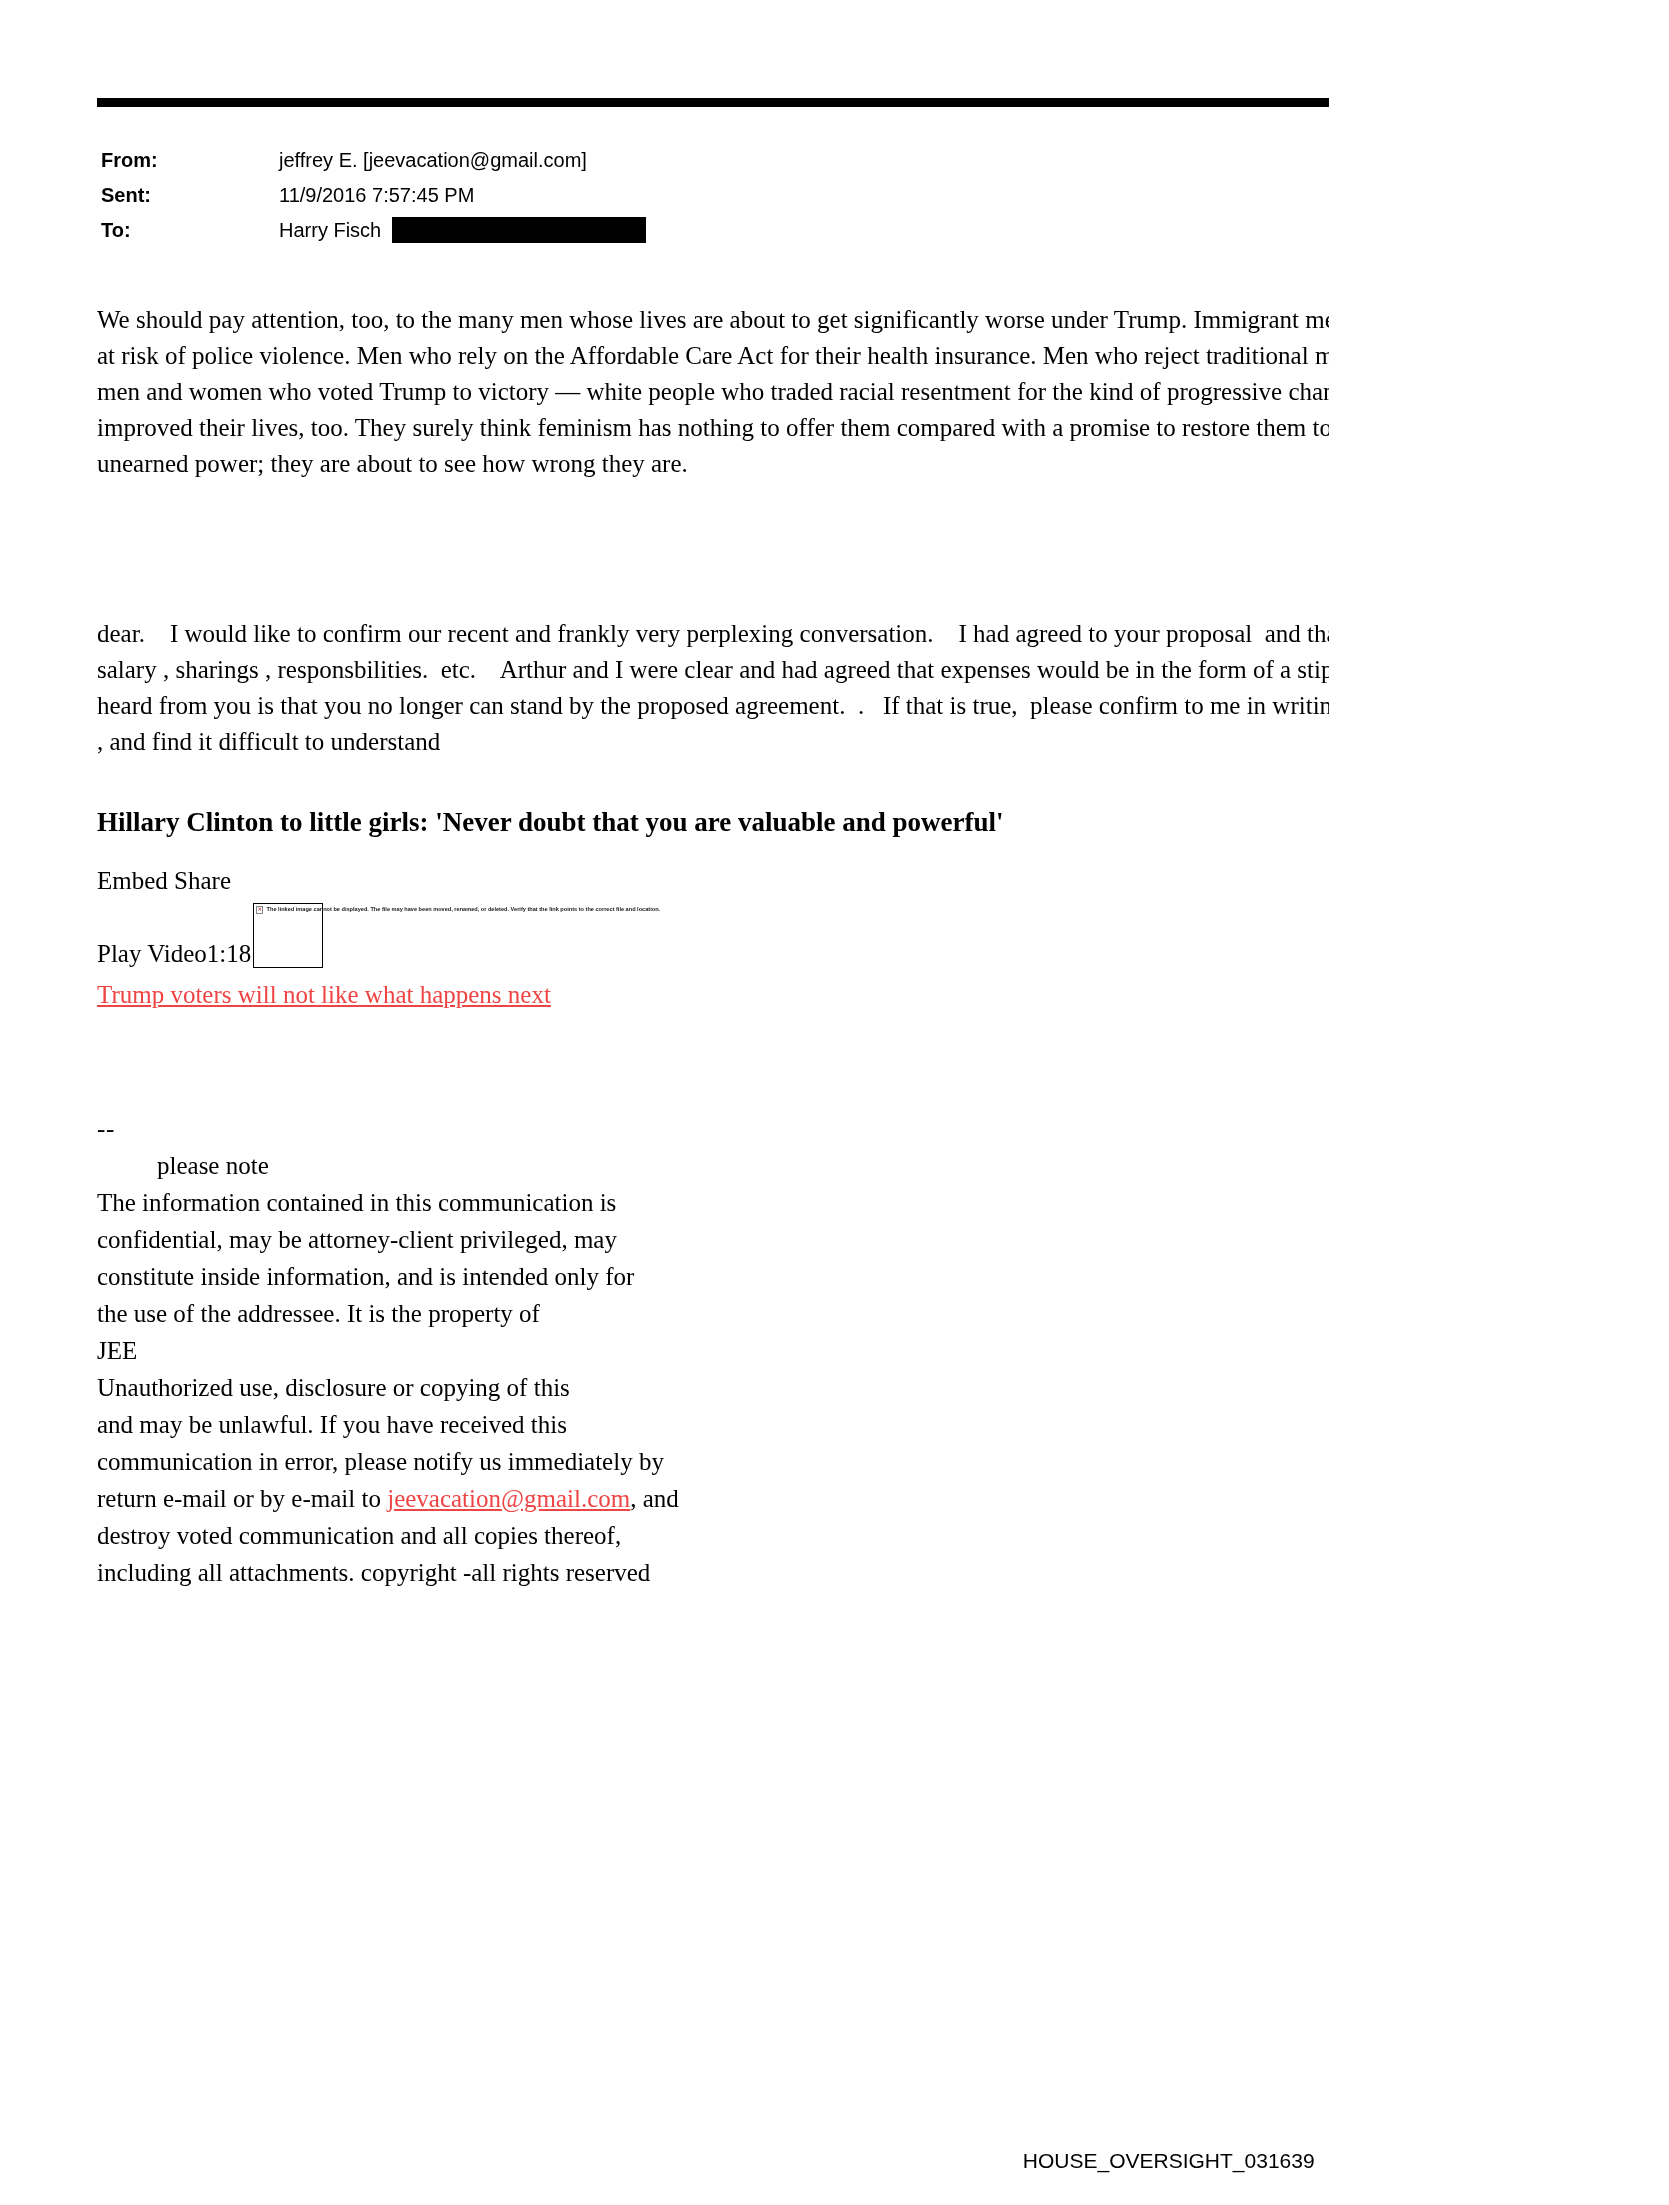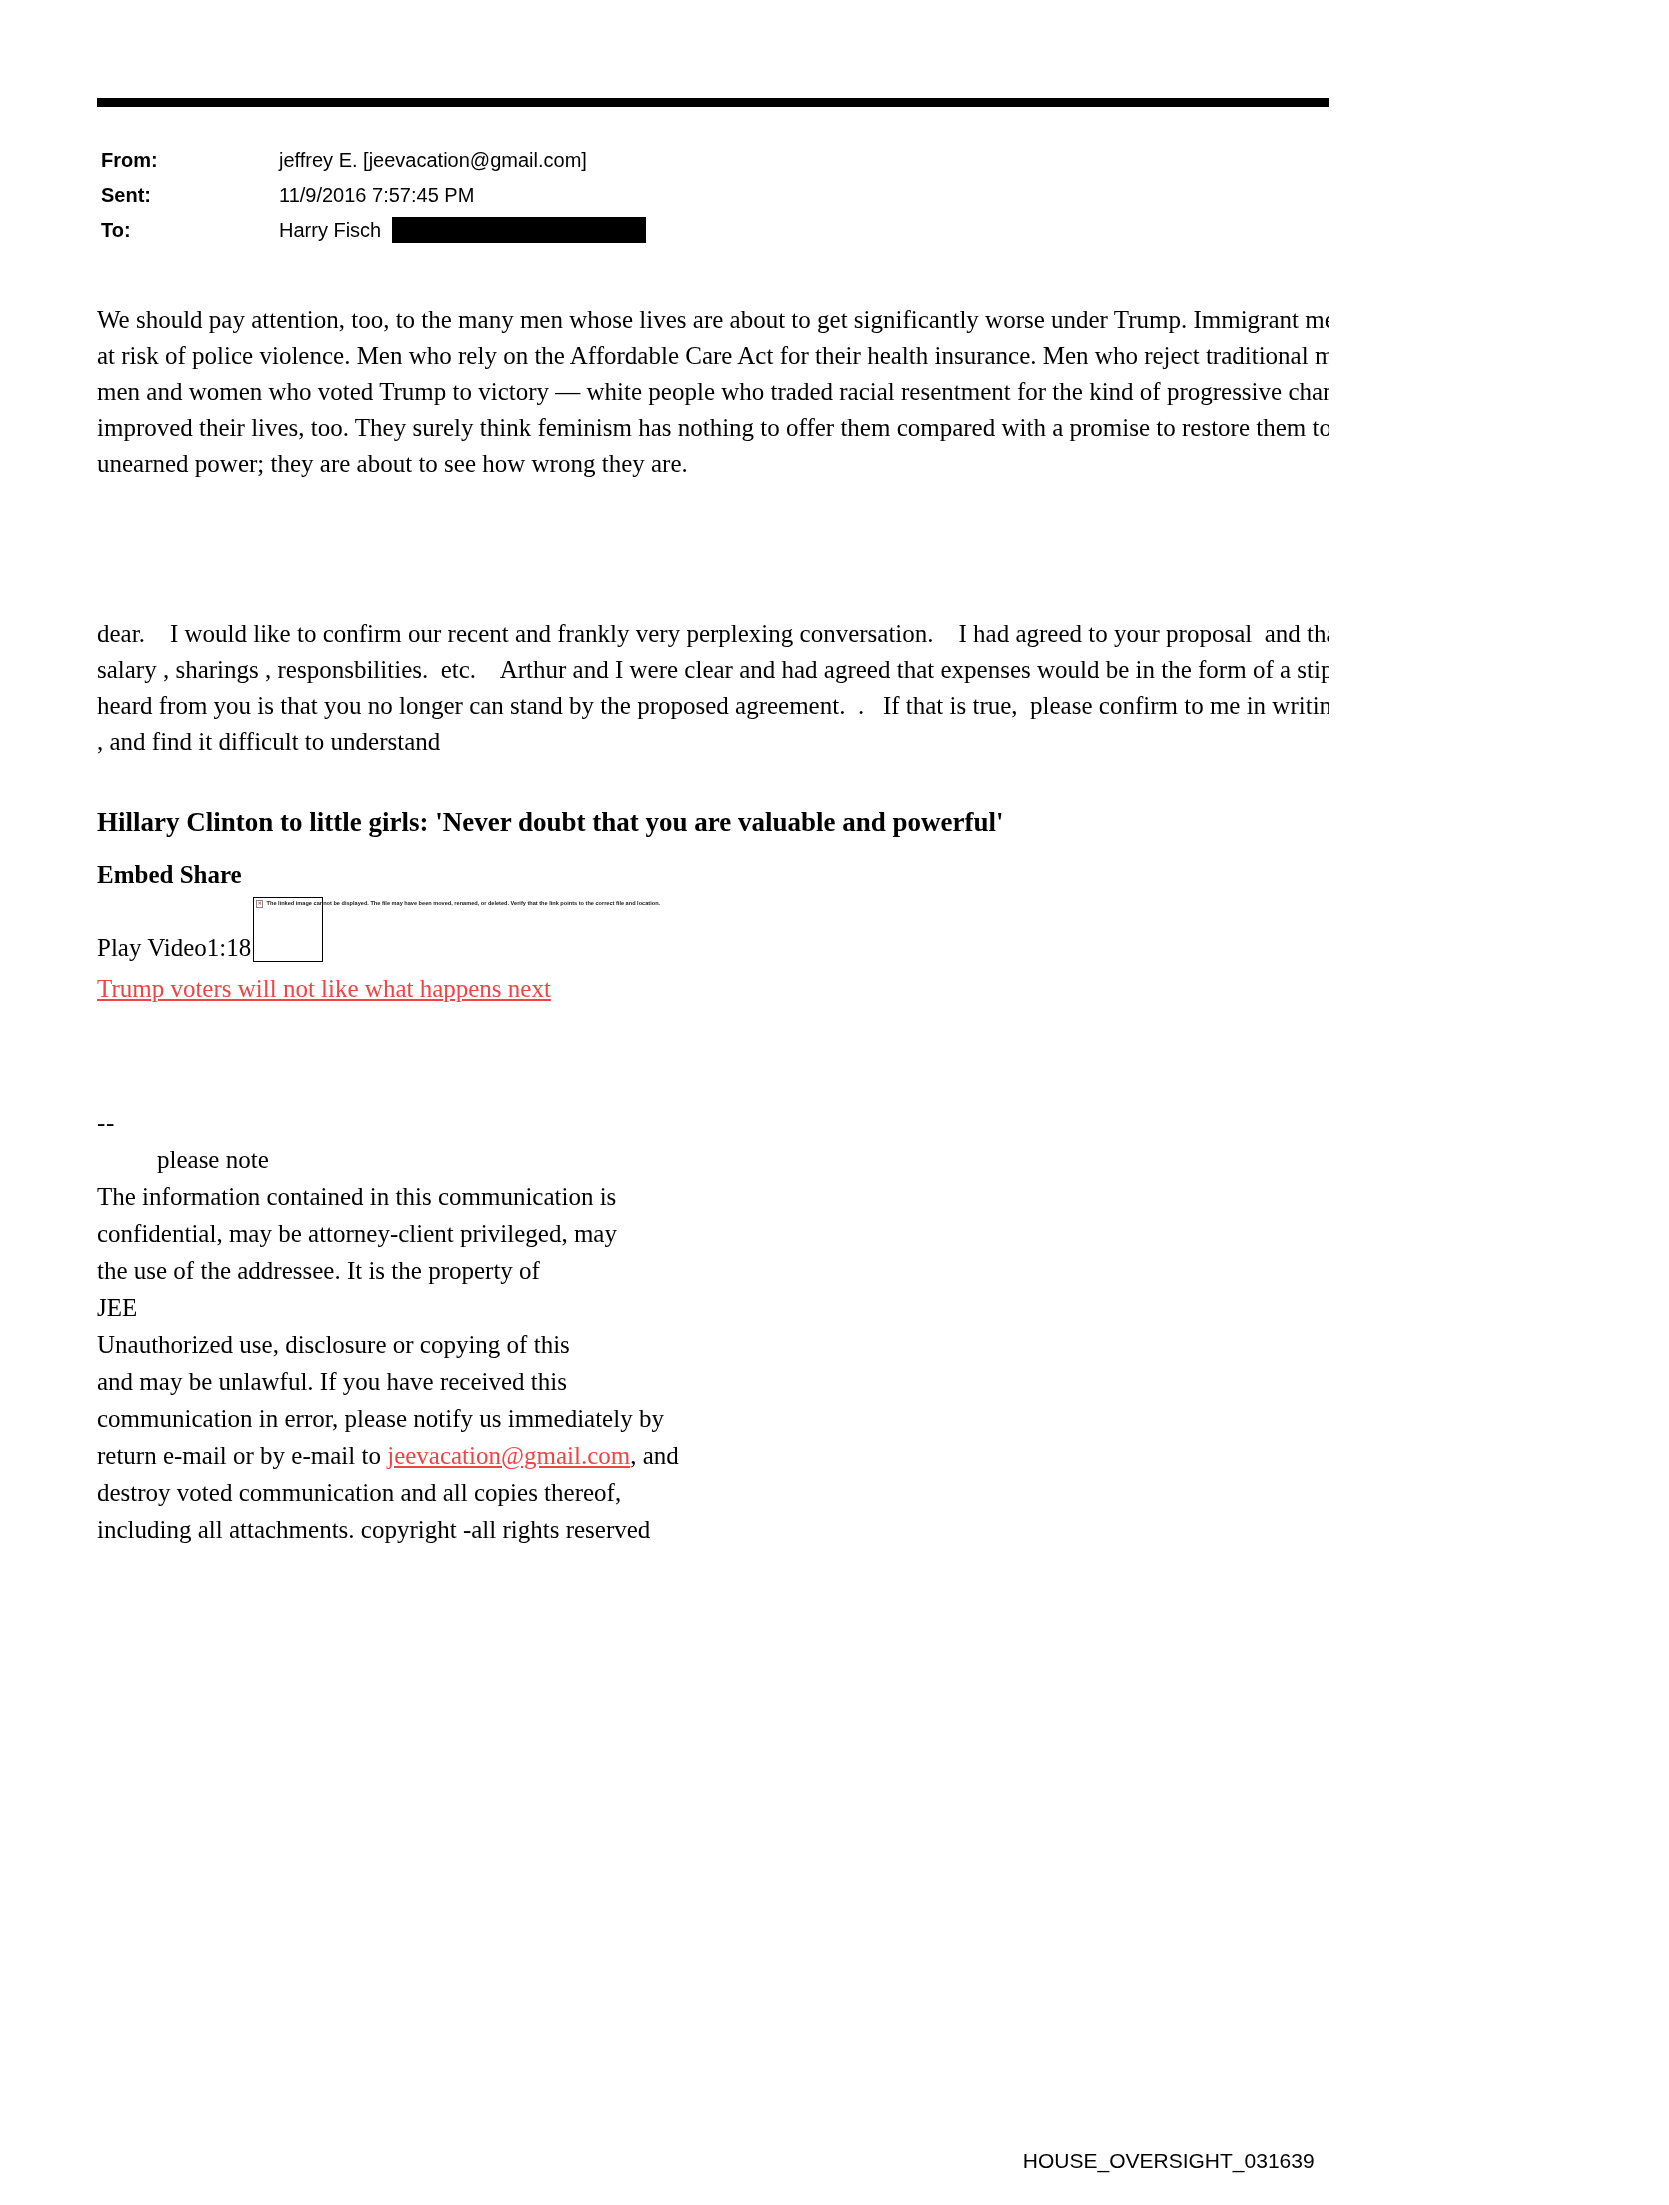--- a/index.html
+++ b/index.html
@@ -50,21 +50,21 @@
     line-height: 36px;
   }
   .para1 { margin: 0; }
   .para2 { margin-top: 134px; white-space: pre-wrap; }
   .headline {
     margin-top: 45px;
     font-size: 27px;
     font-weight: bold;
     line-height: 34px;
   }
-  .embed-share { margin-top: 18px; font-weight: bold; }
+  .embed-share { margin-top: 24px; }
   .video-row { margin-top: 3.9px; white-space: nowrap; }
   .broken-img {
     display: inline-block;
     position: relative;
     width: 70px;
     height: 65px;
     border: 1.3px solid #000000;
     background: #ffffff;
     vertical-align: -6.5px;
     margin-left: 1.3px;
@@ -151,20 +151,21 @@
 
     <div class="video-link-row">
       <a class="link">Trump voters will not like what happens next</a>
     </div>
 
     <div class="signature">
       <div class="sig-divider">--</div>
       <div class="sig-note">please note</div>
       <div>The information contained in this communication is</div>
       <div>confidential, may be attorney-client privileged, may</div>
+      <div>constitute inside information, and is intended only for</div>
       <div>the use of the addressee. It is the property of</div>
       <div>JEE</div>
       <div>Unauthorized use, disclosure or copying of this</div>
       <div>and may be unlawful. If you have received this</div>
       <div>communication in error, please notify us immediately by</div>
       <div><span>return e-mail or by e-mail to </span><a class="link">jeevacation@gmail.com</a><span>, and</span></div>
       <div>destroy voted communication and all copies thereof,</div>
       <div>including all attachments. copyright -all rights reserved</div>
     </div>
 

